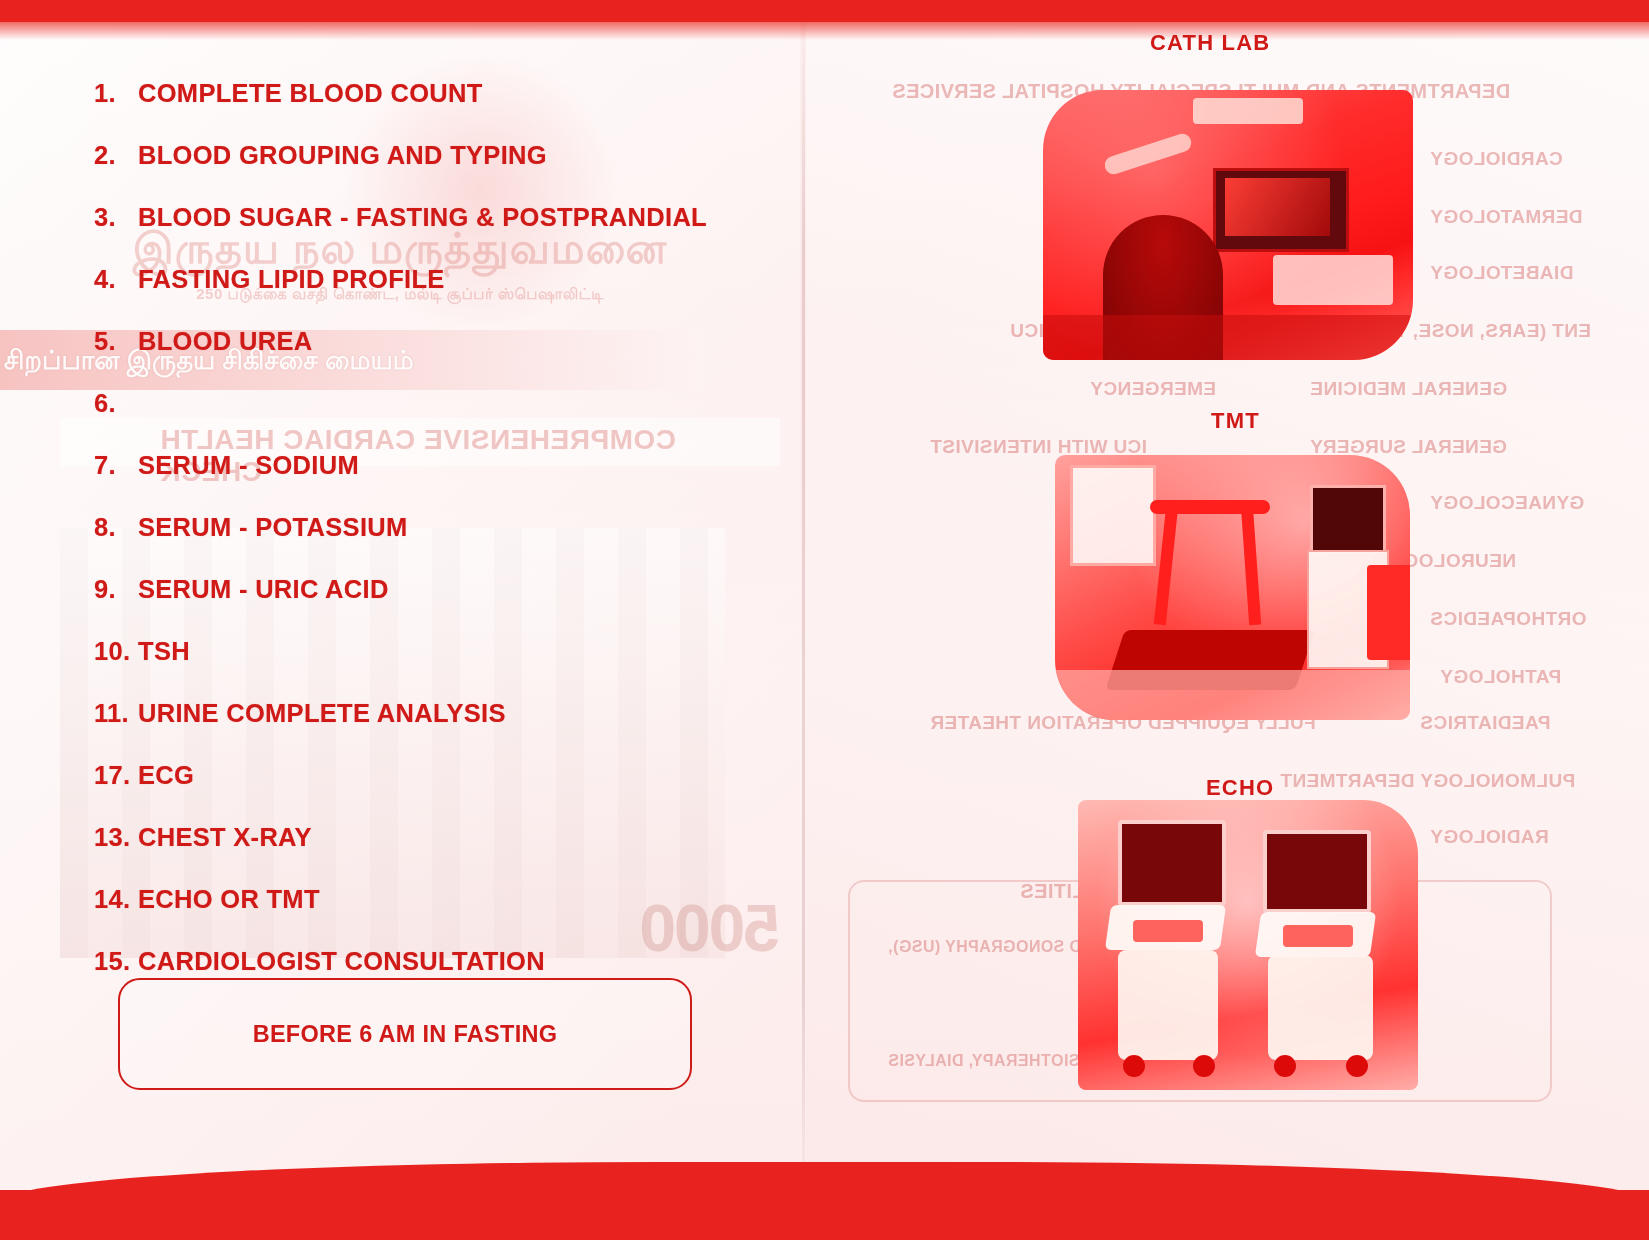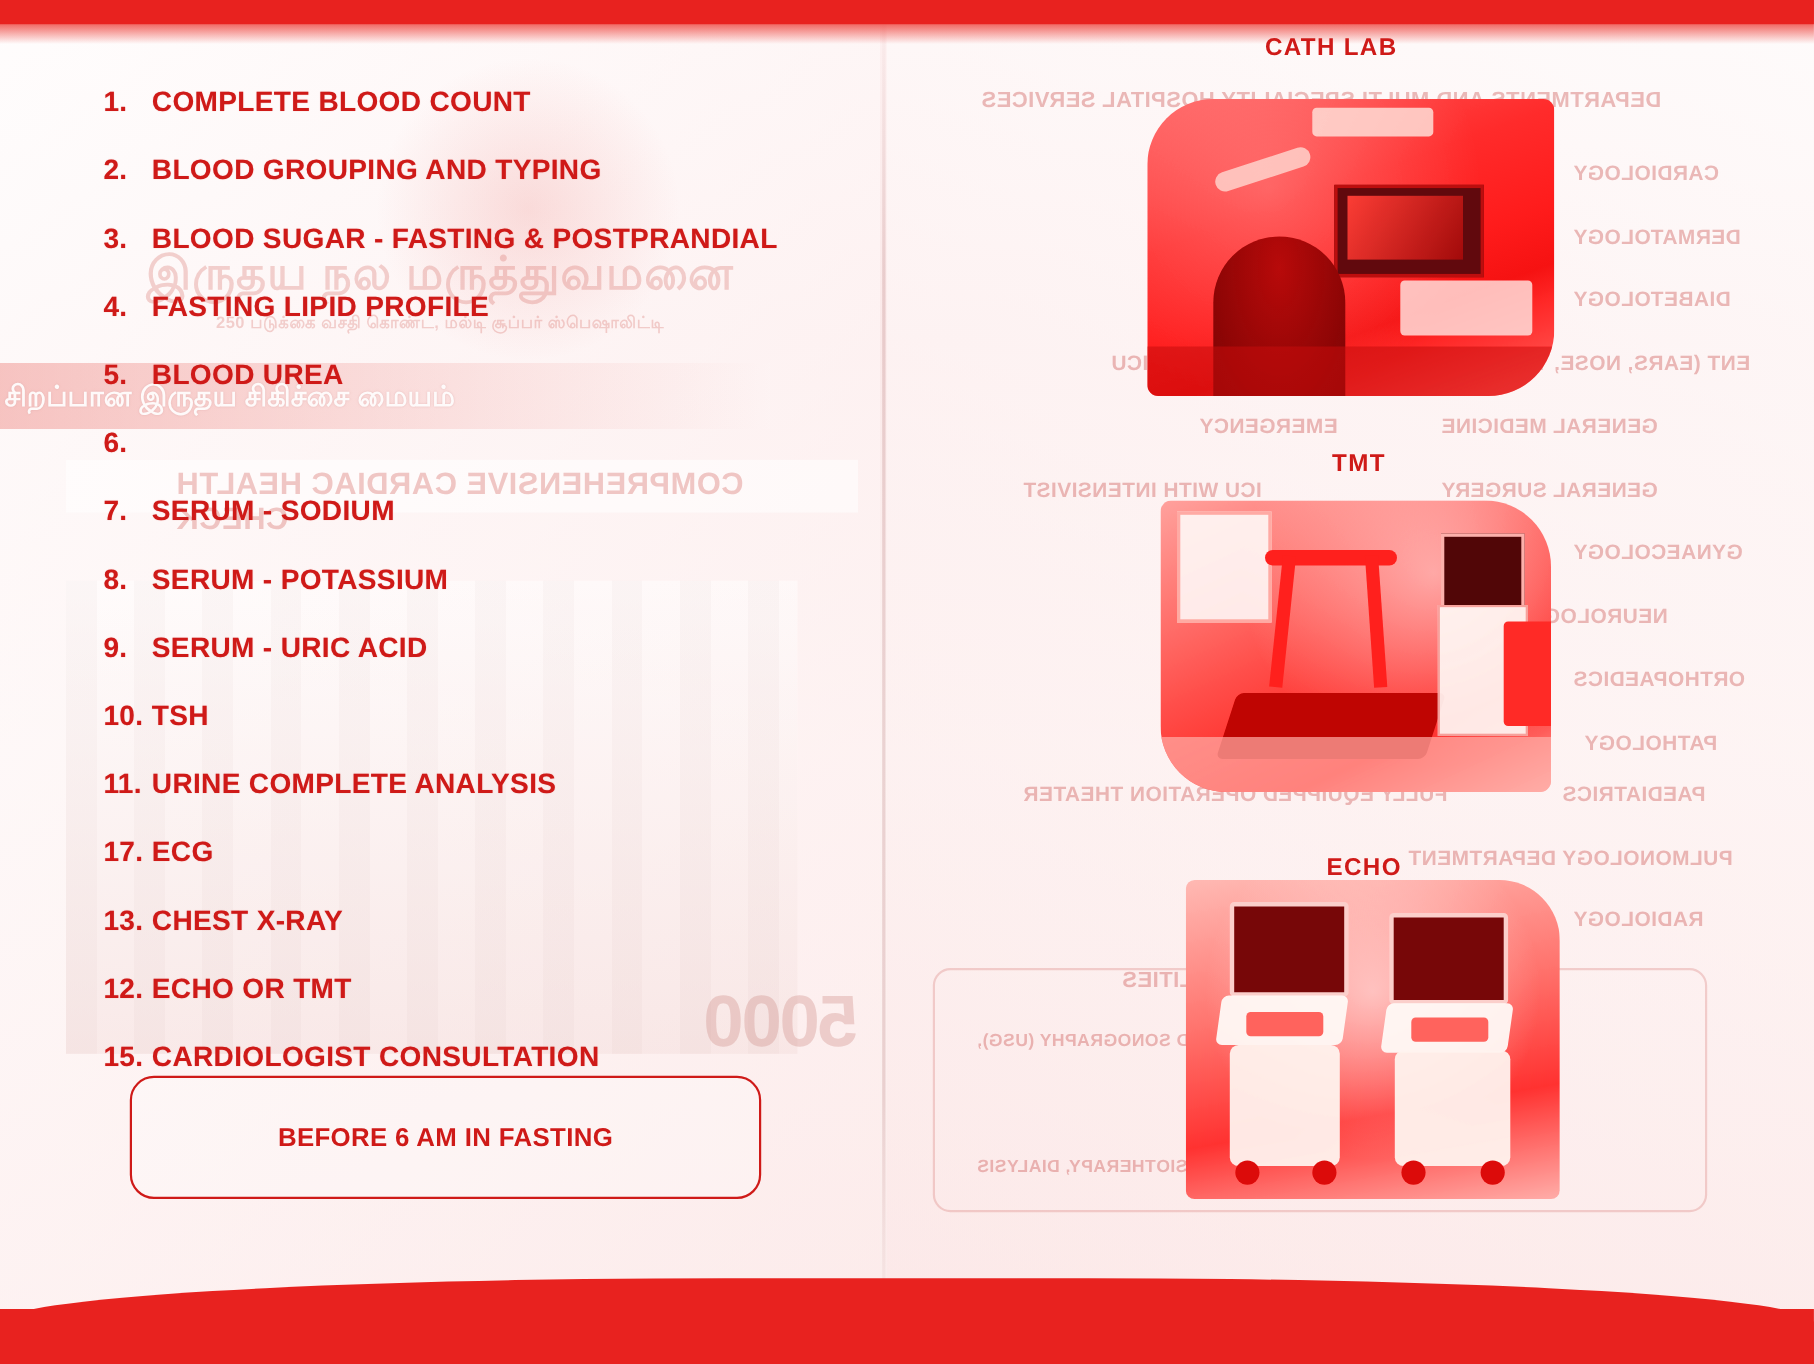--- a/index.html
+++ b/index.html
@@ -379,21 +379,21 @@
     </div>
     <div class="list-item">
       <span class="list-num">17.</span>
       <span class="list-text">ECG</span>
     </div>
     <div class="list-item">
       <span class="list-num">13.</span>
       <span class="list-text">CHEST X-RAY</span>
     </div>
     <div class="list-item">
-      <span class="list-num">12.</span>
+      <span class="list-num">14.</span>
       <span class="list-text">ECHO OR TMT</span>
     </div>
     <div class="list-item">
       <span class="list-num">15.</span>
       <span class="list-text">CARDIOLOGIST CONSULTATION</span>
     </div>
   </div>
 
   <div class="notice">
     <div>BEFORE 6 AM IN FASTING</div>

